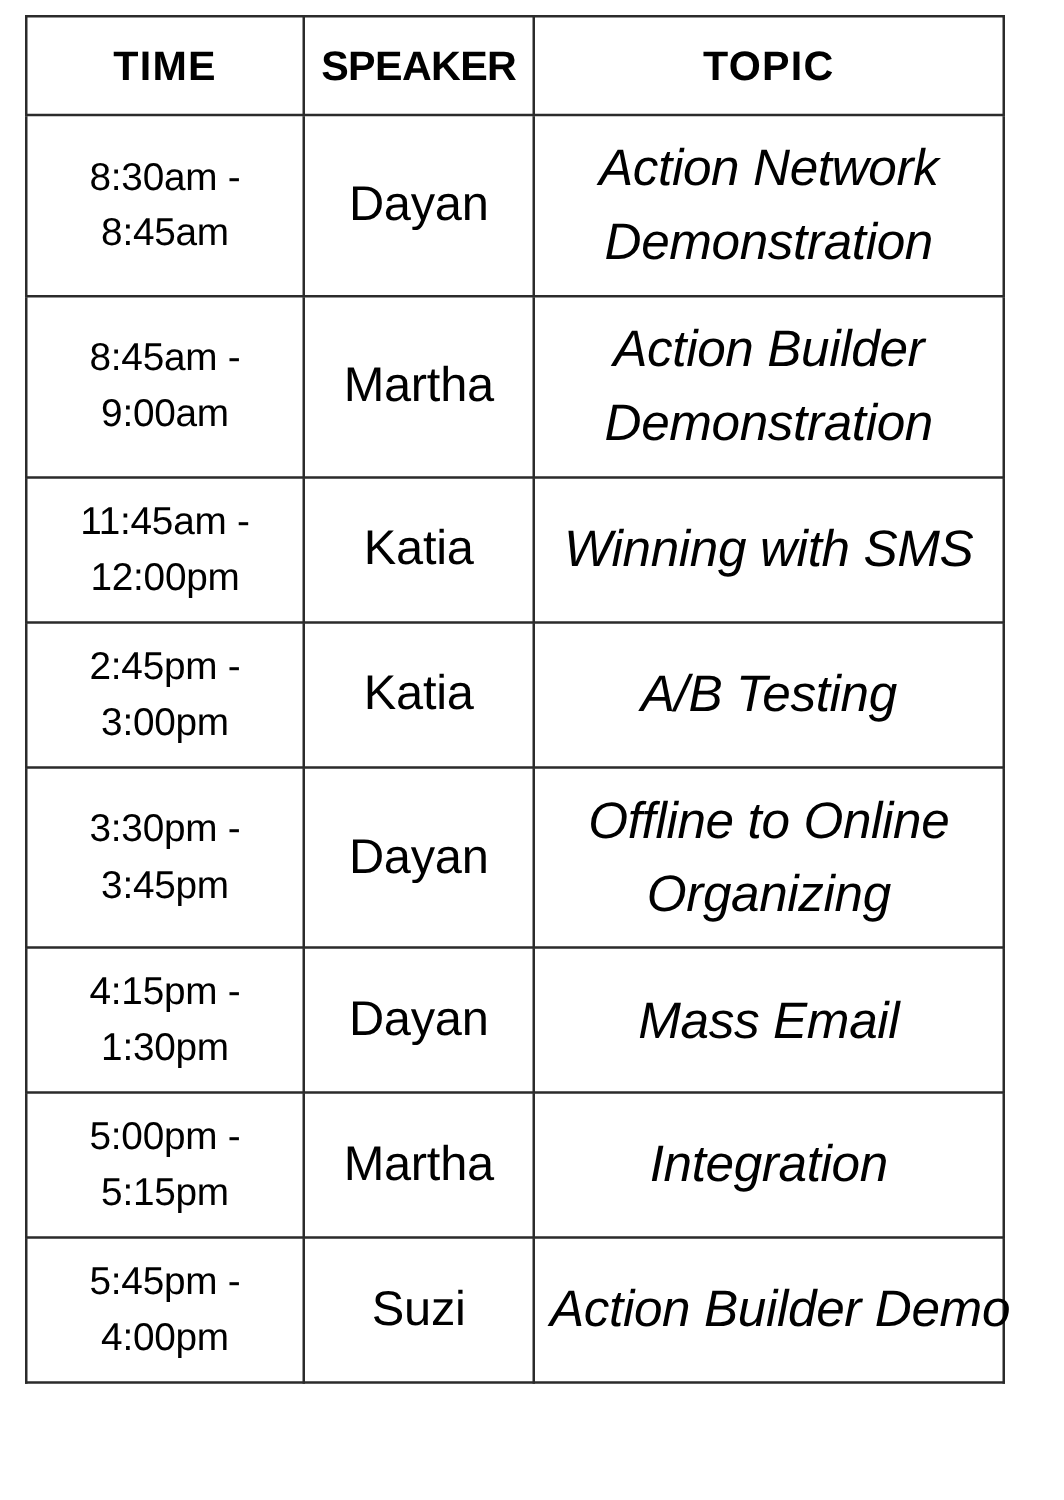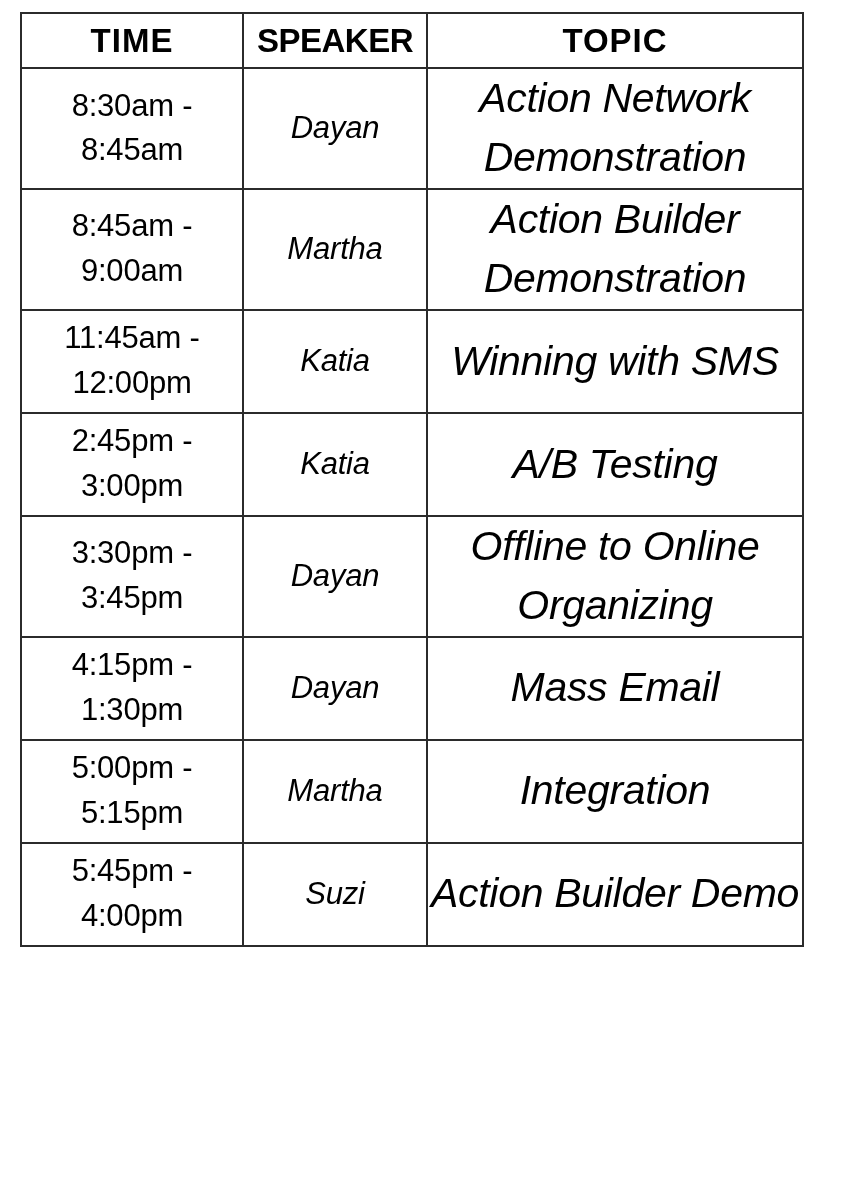--- a/index.html
+++ b/index.html
@@ -27,21 +27,21 @@
     width: 782px;
     table-layout: fixed;
     background: #ffffff;
   }
 
   table.schedule td,
   table.schedule th {
     border: 2px solid #2b2b2b;
     text-align: center;
     vertical-align: middle;
-    padding: 0;
+    padding: 12px;
   }
 
   
   col.col-time    { width: 222px; }
   col.col-speaker { width: 184px; }
   col.col-topic   { width: 376px; }
 
   thead th {
     height: 53px;
     font-weight: bold;
@@ -54,24 +54,23 @@
   th.head-topic   { font-size: 33px; letter-spacing: 1px; }
 
   tbody tr { height: 103px; }
 
   td.cell-time {
     font-size: 31px;
     line-height: 1.45;
     letter-spacing: -0.2px;
   }
   td.cell-speaker {
-    font-size: 31px;
+    font-size: 39px;
     line-height: 1.45;
     letter-spacing: -0.2px;
-    font-style: italic;
   }
   td.cell-topic {
     font-size: 41px;
     line-height: 1.45;
     letter-spacing: -0.3px;
     font-style: italic;
   }
 
   .line { display: block; white-space: pre; }
 </style>

